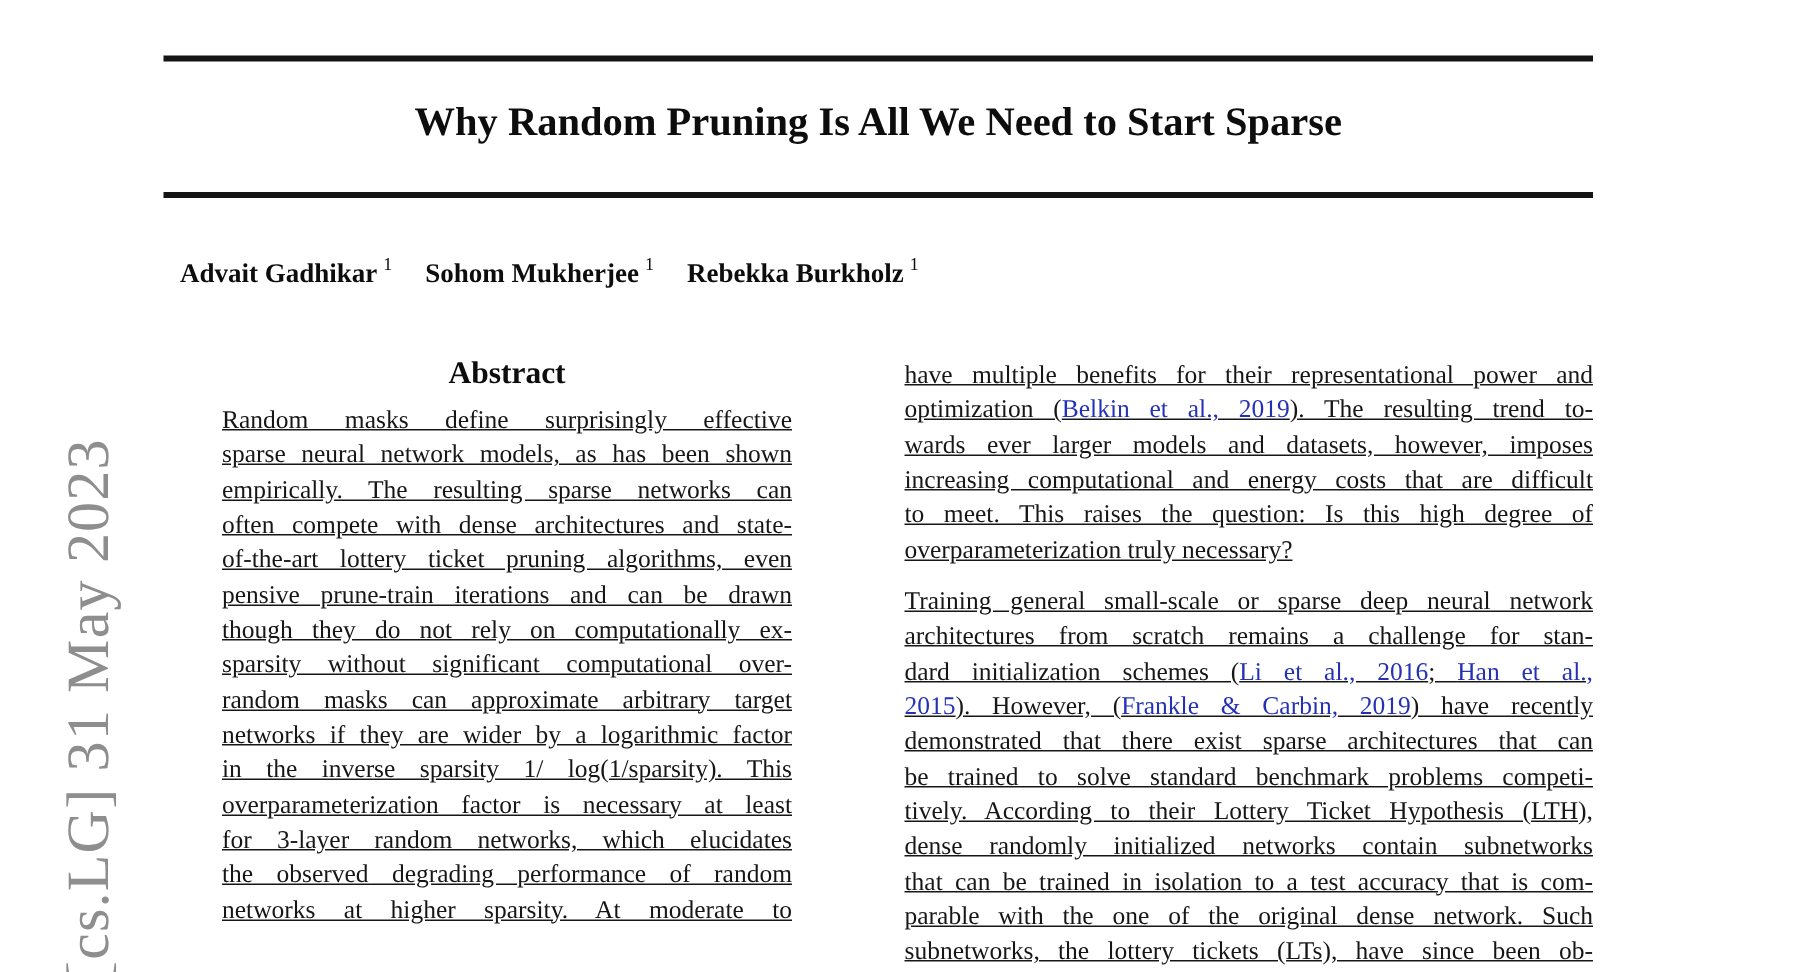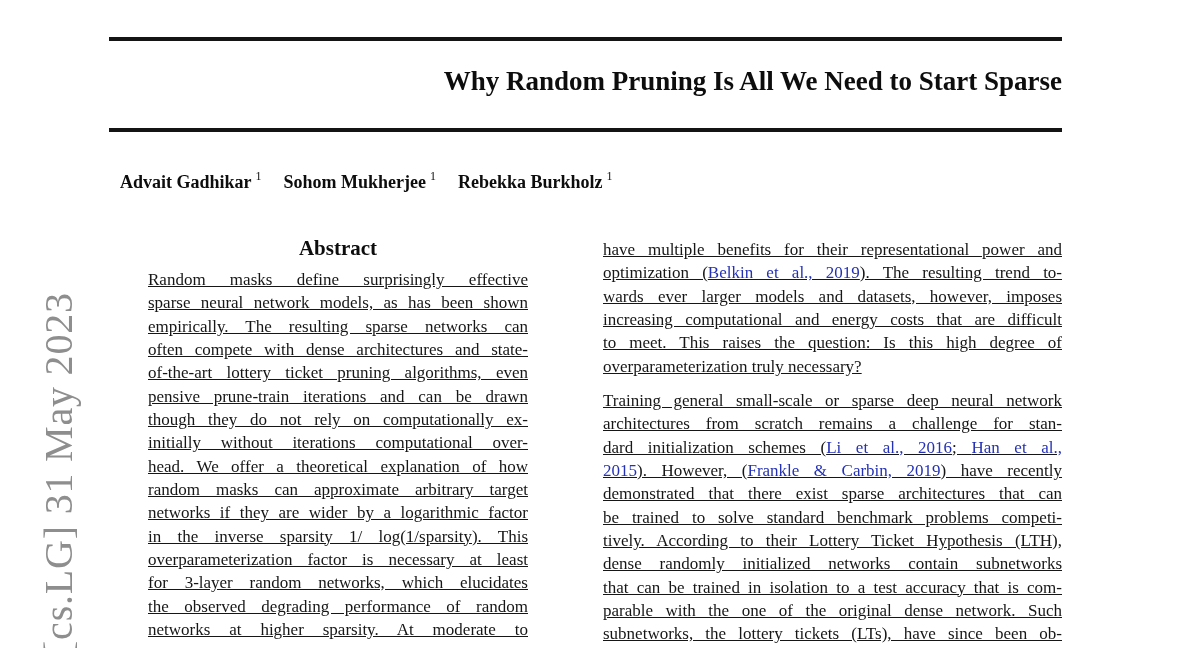--- a/index.html
+++ b/index.html
@@ -25,21 +25,21 @@
     font-size:40px;line-height:46px;letter-spacing:0.8px;
     color:var(--stamp);white-space:nowrap;
   }
 
   .rule{position:absolute;left:109px;width:953px;height:3.5px;background:var(--rule);}
   .rule-top{top:37px;}
   .rule-bottom{top:128px;}
 
   .title{
     position:absolute;left:109px;top:64px;width:953px;
-    text-align:right;font-size:27px;line-height:34px;font-weight:bold;color:#0d0d0d;
+    text-align:center;font-size:27px;line-height:34px;font-weight:bold;color:#0d0d0d;
   }
 
   .authors{
     position:absolute;left:109px;top:164px;width:953px;
     text-align:left;font-size:18px;line-height:26px;font-weight:bold;color:#0d0d0d;
   }
   .author{margin:0 11px;white-space:nowrap;}
   .author sup{
     font-size:12px;font-weight:normal;position:relative;top:-1px;margin-left:4px;
   }
@@ -84,22 +84,21 @@
 
   <div class="abstract-body" id="abstract-body">
       <div class="para">
         <div class="line">Random masks define surprisingly effective</div>
         <div class="line">sparse neural network models, as has been shown</div>
         <div class="line">empirically. The resulting sparse networks can</div>
         <div class="line">often compete with dense architectures and state-</div>
         <div class="line">of-the-art lottery ticket pruning algorithms, even</div>
         <div class="line">pensive prune-train iterations and can be drawn</div>
         <div class="line">though they do not rely on computationally ex-</div>
-        <div class="line">initially without iterations computational over-</div>
-        <div class="line">head. We offer a theoretical explanation of how</div>
+        <div class="line">sparsity without significant computational over-</div>
         <div class="line">random masks can approximate arbitrary target</div>
         <div class="line">networks if they are wider by a logarithmic factor</div>
         <div class="line">in the inverse sparsity 1/ log(1/sparsity). This</div>
         <div class="line">overparameterization factor is necessary at least</div>
         <div class="line">for 3-layer random networks, which elucidates</div>
         <div class="line">the observed degrading performance of random</div>
         <div class="line">networks at higher sparsity. At moderate to</div>
       </div>
     </div>
 

